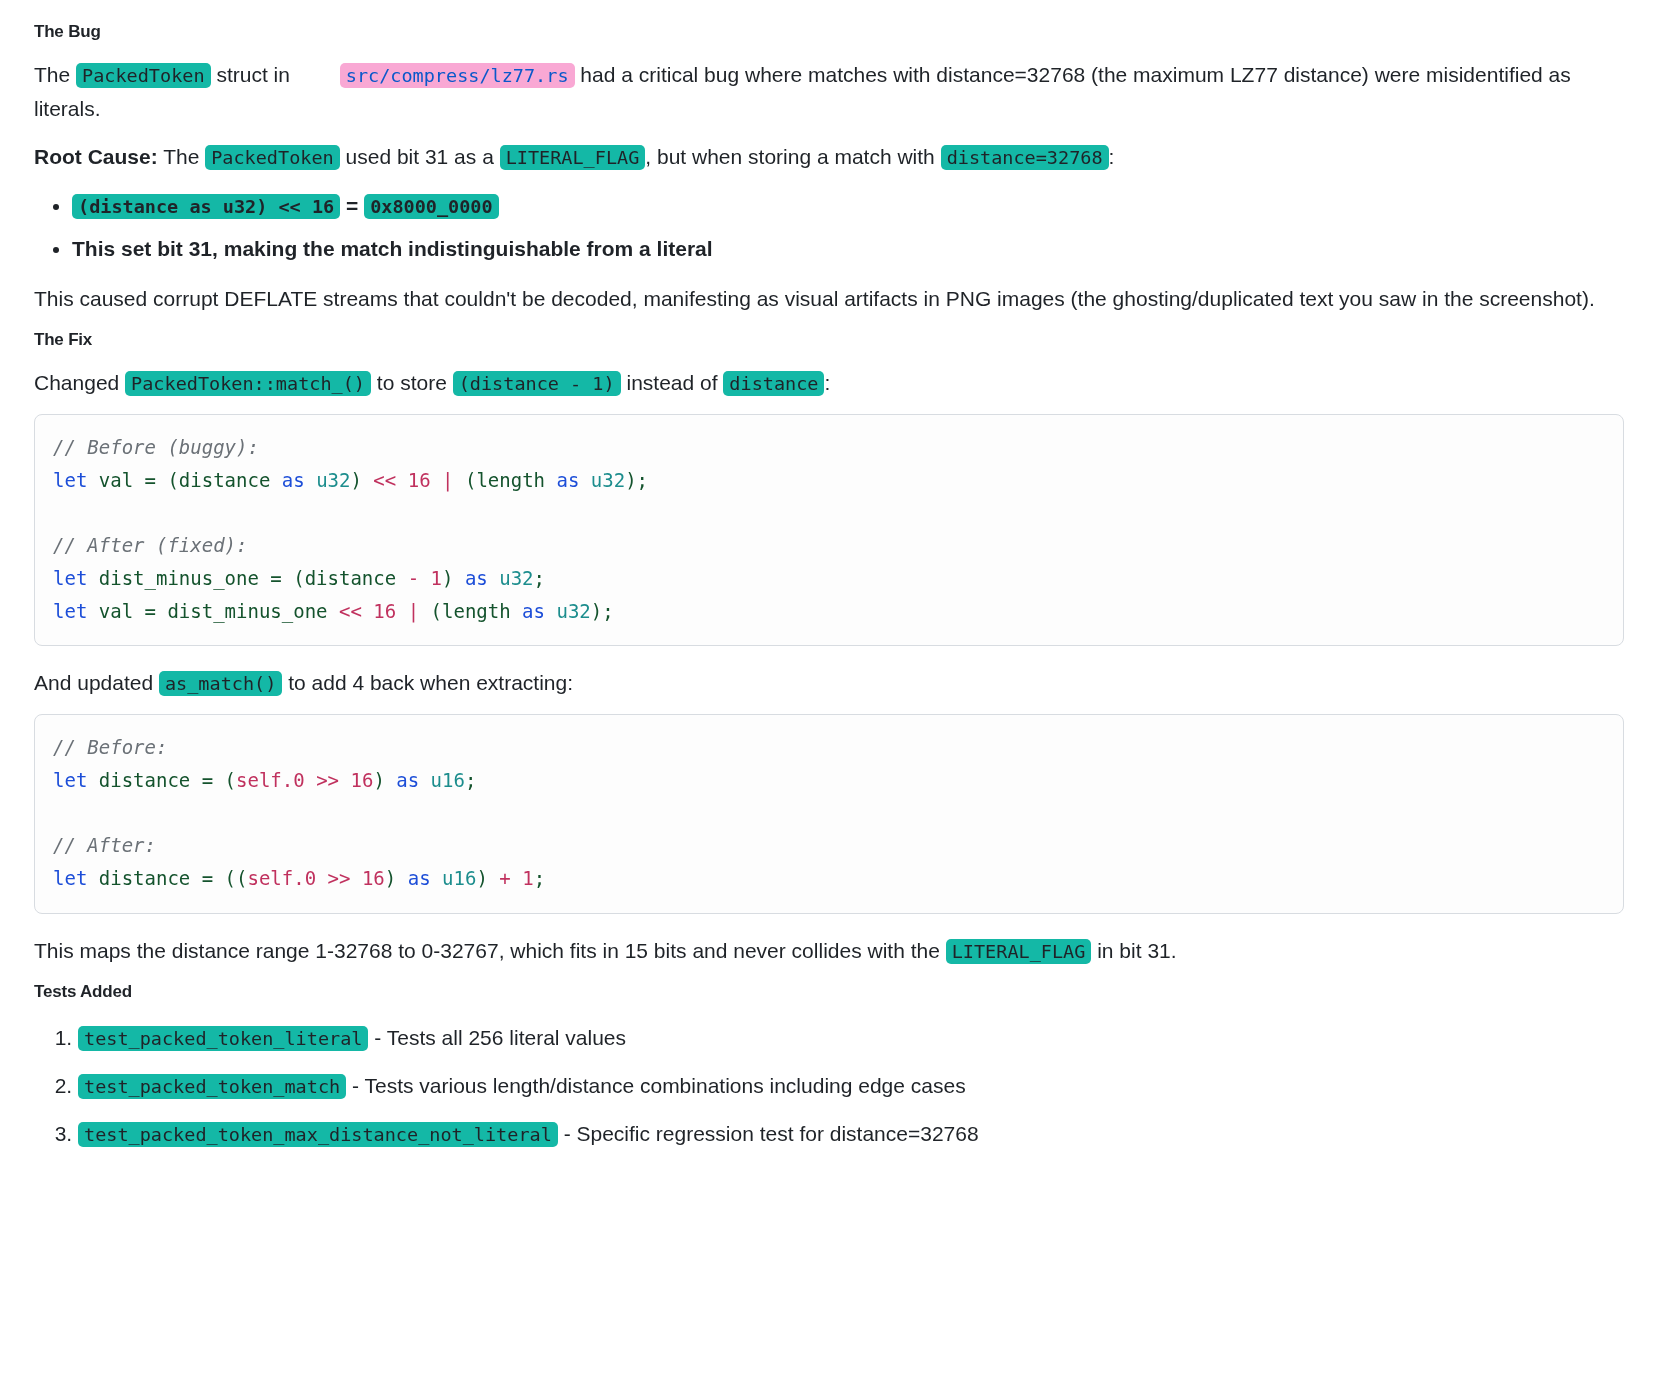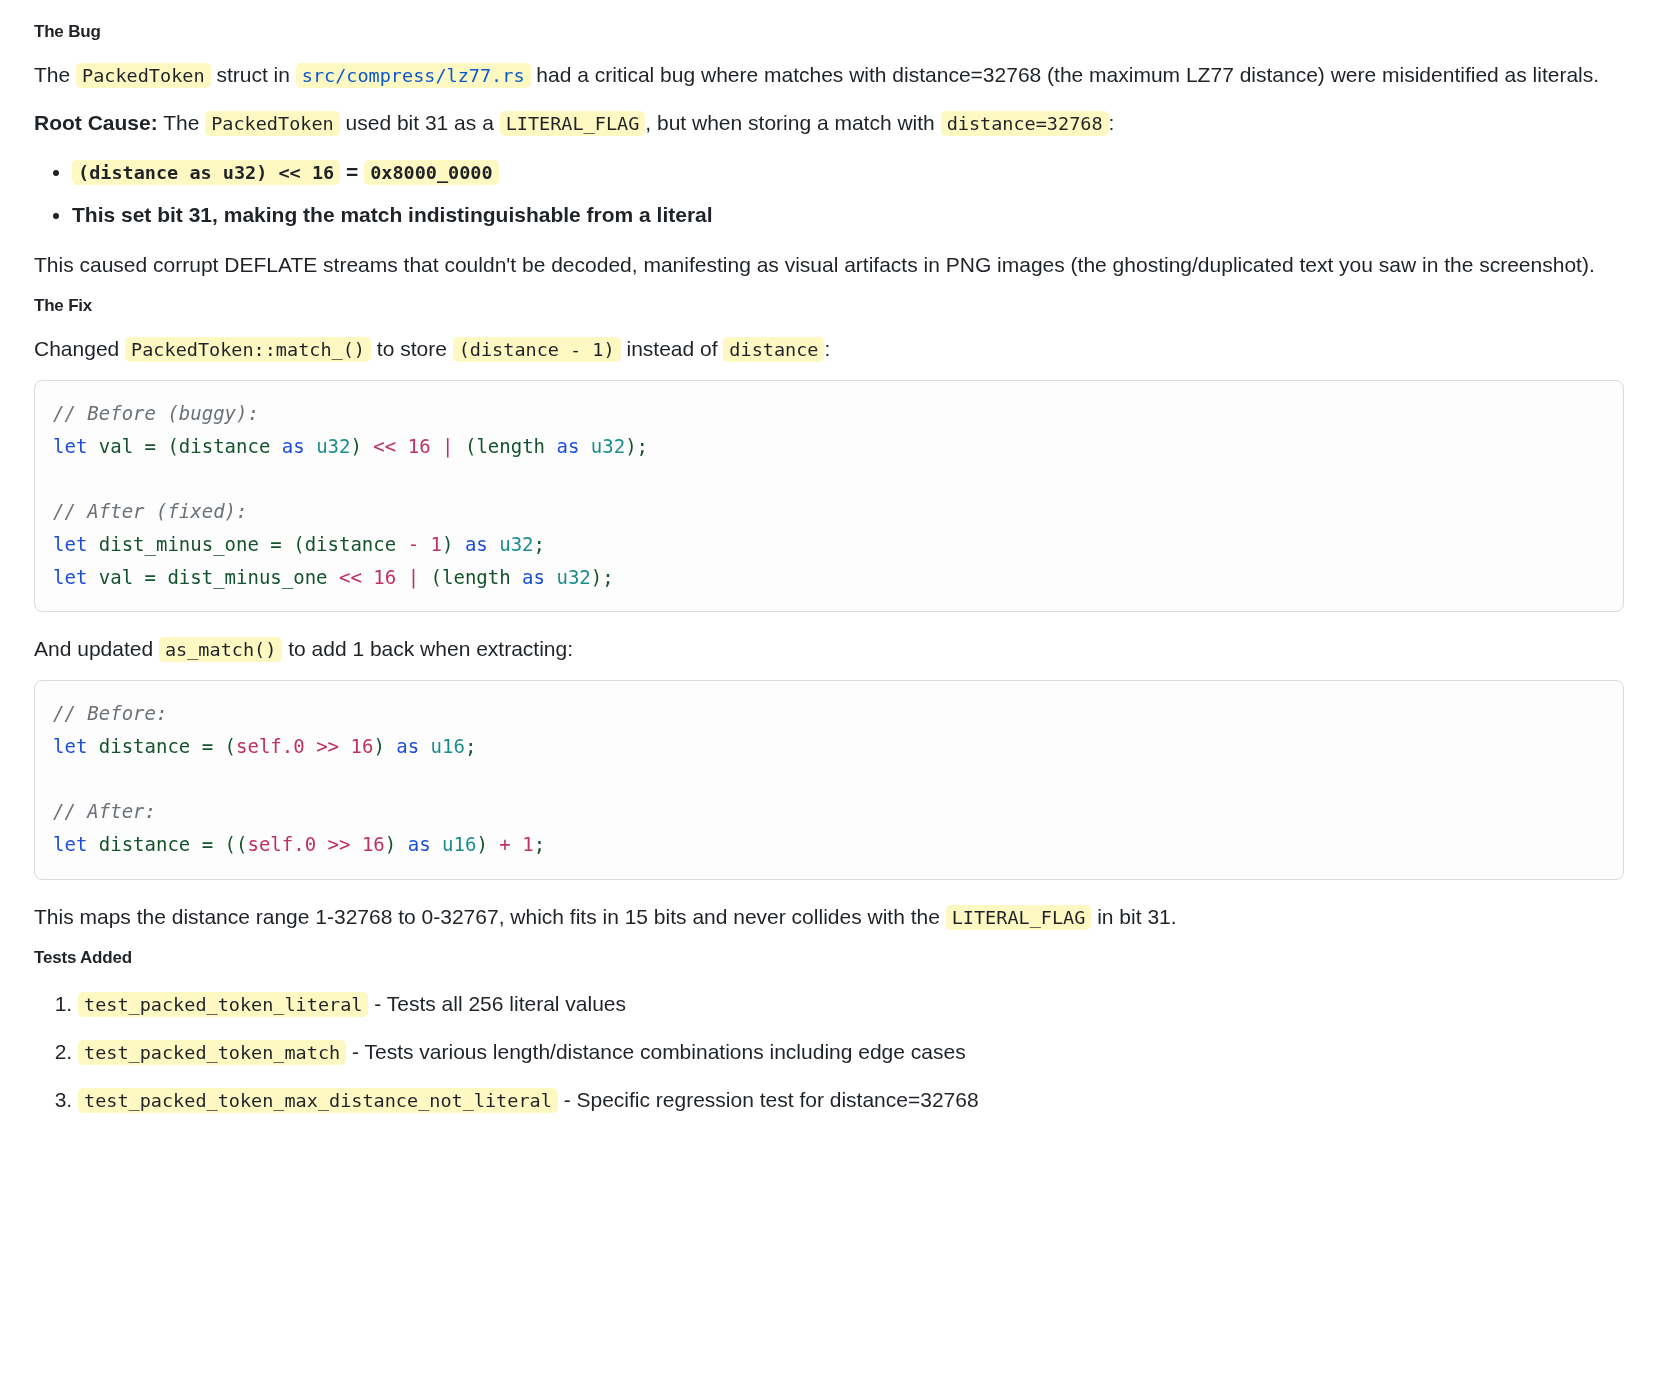--- a/index.html
+++ b/index.html
@@ -28,35 +28,36 @@
   }
   h2.section-title.first { margin-top: 4px; }
   p.para {
     font-size: 21px;
     line-height: 1.62;
     margin: 0 0 14px 0;
     color: #1f2328;
   }
   code.inline {
     font-family: "DejaVu Sans Mono", "Liberation Mono", monospace;
-    background: #fef9c3;
+    background: #14b8a6;
     border-radius: 5px;
     padding: 2px 6px;
     font-size: 18.5px;
     color: #1f2328;
     white-space: pre;
   }
   code.path {
     font-family: "DejaVu Sans Mono", "Liberation Mono", monospace;
-    background: #fef9c3;
+    background: #f9a8d4;
     border-radius: 5px;
     padding: 2px 6px;
     font-size: 18.5px;
     color: #0a58ca;
     white-space: pre;
+    margin-left: 44px;
   }
   ul.bullets {
     margin: 6px 0 14px 0;
     padding-left: 38px;
     font-weight: bold;
   }
   ul.bullets li {
     font-size: 21px;
     line-height: 1.75;
     margin-bottom: 6px;
@@ -120,21 +121,21 @@
 
   <h2 class="section-title">The Fix</h2>
 
   <p class="para">
     <span>Changed </span><code class="inline">PackedToken::match_()</code><span> to store </span><code class="inline">(distance - 1)</code><span> instead of </span><code class="inline">distance</code><span>:</span>
   </p>
 
   <div class="codeblock" id="code-1"><span class="line"><span class="tok-comment">// Before (buggy):</span></span><span class="line"><span class="tok-kw">let</span><span class="tok-plain"> val = (distance </span><span class="tok-kw">as</span><span class="tok-plain"> </span><span class="tok-type">u32</span><span class="tok-plain">) </span><span class="tok-op">&lt;&lt;</span><span class="tok-plain"> </span><span class="tok-num">16</span><span class="tok-plain"> </span><span class="tok-op">|</span><span class="tok-plain"> (length </span><span class="tok-kw">as</span><span class="tok-plain"> </span><span class="tok-type">u32</span><span class="tok-plain">);</span></span><span class="line">&nbsp;</span><span class="line"><span class="tok-comment">// After (fixed):</span></span><span class="line"><span class="tok-kw">let</span><span class="tok-plain"> dist_minus_one = (distance </span><span class="tok-op">-</span><span class="tok-plain"> </span><span class="tok-num">1</span><span class="tok-plain">) </span><span class="tok-kw">as</span><span class="tok-plain"> </span><span class="tok-type">u32</span><span class="tok-plain">;</span></span><span class="line"><span class="tok-kw">let</span><span class="tok-plain"> val = dist_minus_one </span><span class="tok-op">&lt;&lt;</span><span class="tok-plain"> </span><span class="tok-num">16</span><span class="tok-plain"> </span><span class="tok-op">|</span><span class="tok-plain"> (length </span><span class="tok-kw">as</span><span class="tok-plain"> </span><span class="tok-type">u32</span><span class="tok-plain">);</span></span></div>
 
   <p class="para">
-    <span>And updated </span><code class="inline">as_match()</code><span> to add 1 back when extracting:</span>
+    <span>And updated </span><code class="inline">as_match()</code><span> to add 4 back when extracting:</span>
   </p>
 
   <div class="codeblock" id="code-2"><span class="line"><span class="tok-comment">// Before:</span></span><span class="line"><span class="tok-kw">let</span><span class="tok-plain"> distance = (</span><span class="tok-prop">self.0</span><span class="tok-plain"> </span><span class="tok-op">&gt;&gt;</span><span class="tok-plain"> </span><span class="tok-num">16</span><span class="tok-plain">) </span><span class="tok-kw">as</span><span class="tok-plain"> </span><span class="tok-type">u16</span><span class="tok-plain">;</span></span><span class="line">&nbsp;</span><span class="line"><span class="tok-comment">// After:</span></span><span class="line"><span class="tok-kw">let</span><span class="tok-plain"> distance = ((</span><span class="tok-prop">self.0</span><span class="tok-plain"> </span><span class="tok-op">&gt;&gt;</span><span class="tok-plain"> </span><span class="tok-num">16</span><span class="tok-plain">) </span><span class="tok-kw">as</span><span class="tok-plain"> </span><span class="tok-type">u16</span><span class="tok-plain">) </span><span class="tok-op">+</span><span class="tok-plain"> </span><span class="tok-num">1</span><span class="tok-plain">;</span></span></div>
 
   <p class="para">
     <span>This maps the distance range 1-32768 to 0-32767, which fits in 15 bits and never collides with the </span><code class="inline">LITERAL_FLAG</code><span> in bit 31.</span>
   </p>
 
   <h2 class="section-title">Tests Added</h2>
 

